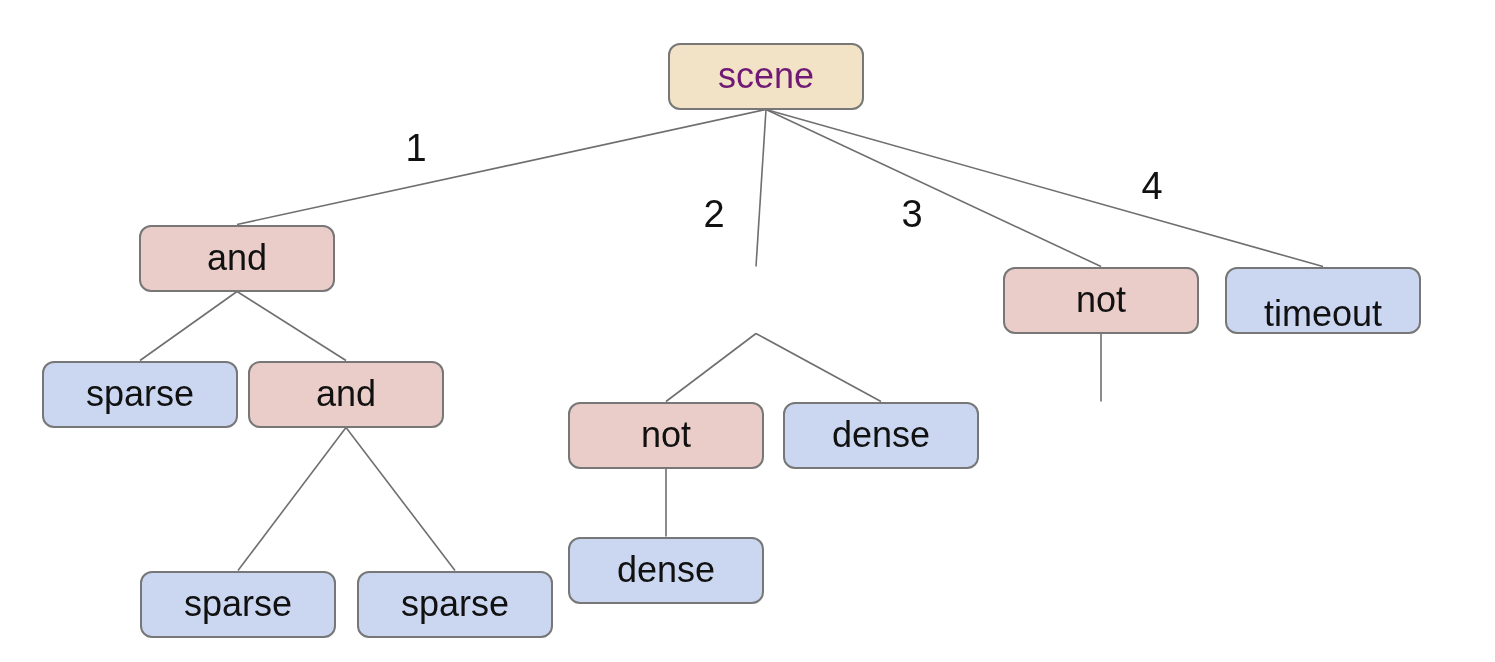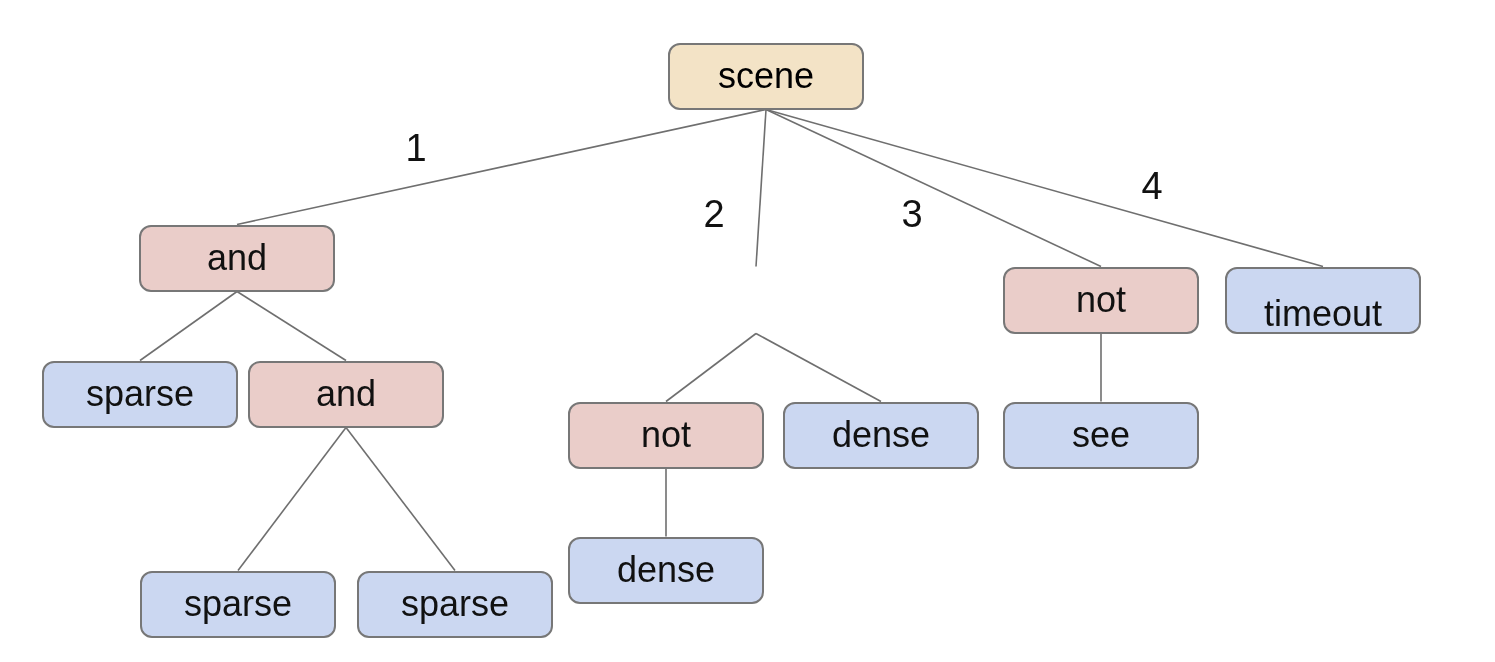--- a/index.html
+++ b/index.html
@@ -54,21 +54,21 @@
       <line x1="346" y1="427.5" x2="455" y2="570.5" stroke="#6f6f6f" stroke-width="1.6"></line>
       <line x1="756" y1="333.5" x2="666" y2="401.5" stroke="#6f6f6f" stroke-width="1.6"></line>
       <line x1="756" y1="333.5" x2="881" y2="401.5" stroke="#6f6f6f" stroke-width="1.6"></line>
       <line x1="1101" y1="333.5" x2="1101" y2="401.5" stroke="#6f6f6f" stroke-width="1.6"></line>
       <line x1="666" y1="468.5" x2="666" y2="536.5" stroke="#6f6f6f" stroke-width="1.6"></line>
     </svg>
     <div class="edge-label" style="left: 416px; top: 148px;">1</div>
     <div class="edge-label" style="left: 714px; top: 214px;">2</div>
     <div class="edge-label" style="left: 912px; top: 214px;">3</div>
     <div class="edge-label" style="left: 1152px; top: 186px;">4</div>
-    <div class="node" style="left: 668px; top: 42.5px; width: 196px; height: 67px; background: rgb(243, 227, 198); border-color: rgb(119, 119, 119); border-radius: 12px; color: #000000;">
+    <div class="node" style="left: 668px; top: 42.5px; width: 196px; height: 67px; background: rgb(243, 227, 198); border-color: rgb(119, 119, 119); border-radius: 12px; color: #701a75;">
       <span>scene</span>
     </div>
     <div class="node" style="left: 139px; top: 224.5px; width: 196px; height: 67px; background: rgb(234, 205, 201); border-color: rgb(119, 119, 119); border-radius: 12px; color: rgb(17, 17, 17);">
       <span>and</span>
     </div>
     <div class="node" style="left: 1003px; top: 266.5px; width: 196px; height: 67px; background: rgb(234, 205, 201); border-color: rgb(119, 119, 119); border-radius: 12px; color: rgb(17, 17, 17);">
       <span>not</span>
     </div>
     <div class="node" style="left: 1225px; top: 266.5px; width: 196px; height: 67px; background: rgb(203, 215, 241); border-color: rgb(119, 119, 119); border-radius: 12px; color: rgb(17, 17, 17); align-items: flex-end;">
       <span>timeout</span>
@@ -78,23 +78,20 @@
     </div>
     <div class="node" style="left: 248px; top: 360.5px; width: 196px; height: 67px; background: rgb(234, 205, 201); border-color: rgb(119, 119, 119); border-radius: 12px; color: rgb(17, 17, 17);">
       <span>and</span>
     </div>
     <div class="node" style="left: 568px; top: 401.5px; width: 196px; height: 67px; background: rgb(234, 205, 201); border-color: rgb(119, 119, 119); border-radius: 12px; color: rgb(17, 17, 17);">
       <span>not</span>
     </div>
     <div class="node" style="left: 783px; top: 401.5px; width: 196px; height: 67px; background: rgb(203, 215, 241); border-color: rgb(119, 119, 119); border-radius: 12px; color: rgb(17, 17, 17);">
       <span>dense</span>
     </div>
-    <div class="node" style="left: 1003px; top: 401.5px; width: 196px; height: 67px; background: rgb(203, 215, 241); border-color: rgb(119, 119, 119); border-radius: 12px; color: rgb(17, 17, 17);">
-      <span>see</span>
-    </div>
     <div class="node" style="left: 568px; top: 536.5px; width: 196px; height: 67px; background: rgb(203, 215, 241); border-color: rgb(119, 119, 119); border-radius: 12px; color: rgb(17, 17, 17);">
       <span>dense</span>
     </div>
     <div class="node" style="left: 140px; top: 570.5px; width: 196px; height: 67px; background: rgb(203, 215, 241); border-color: rgb(119, 119, 119); border-radius: 12px; color: rgb(17, 17, 17);">
       <span>sparse</span>
     </div>
     <div class="node" style="left: 357px; top: 570.5px; width: 196px; height: 67px; background: rgb(203, 215, 241); border-color: rgb(119, 119, 119); border-radius: 12px; color: rgb(17, 17, 17);">
       <span>sparse</span>
     </div>
   </div>

